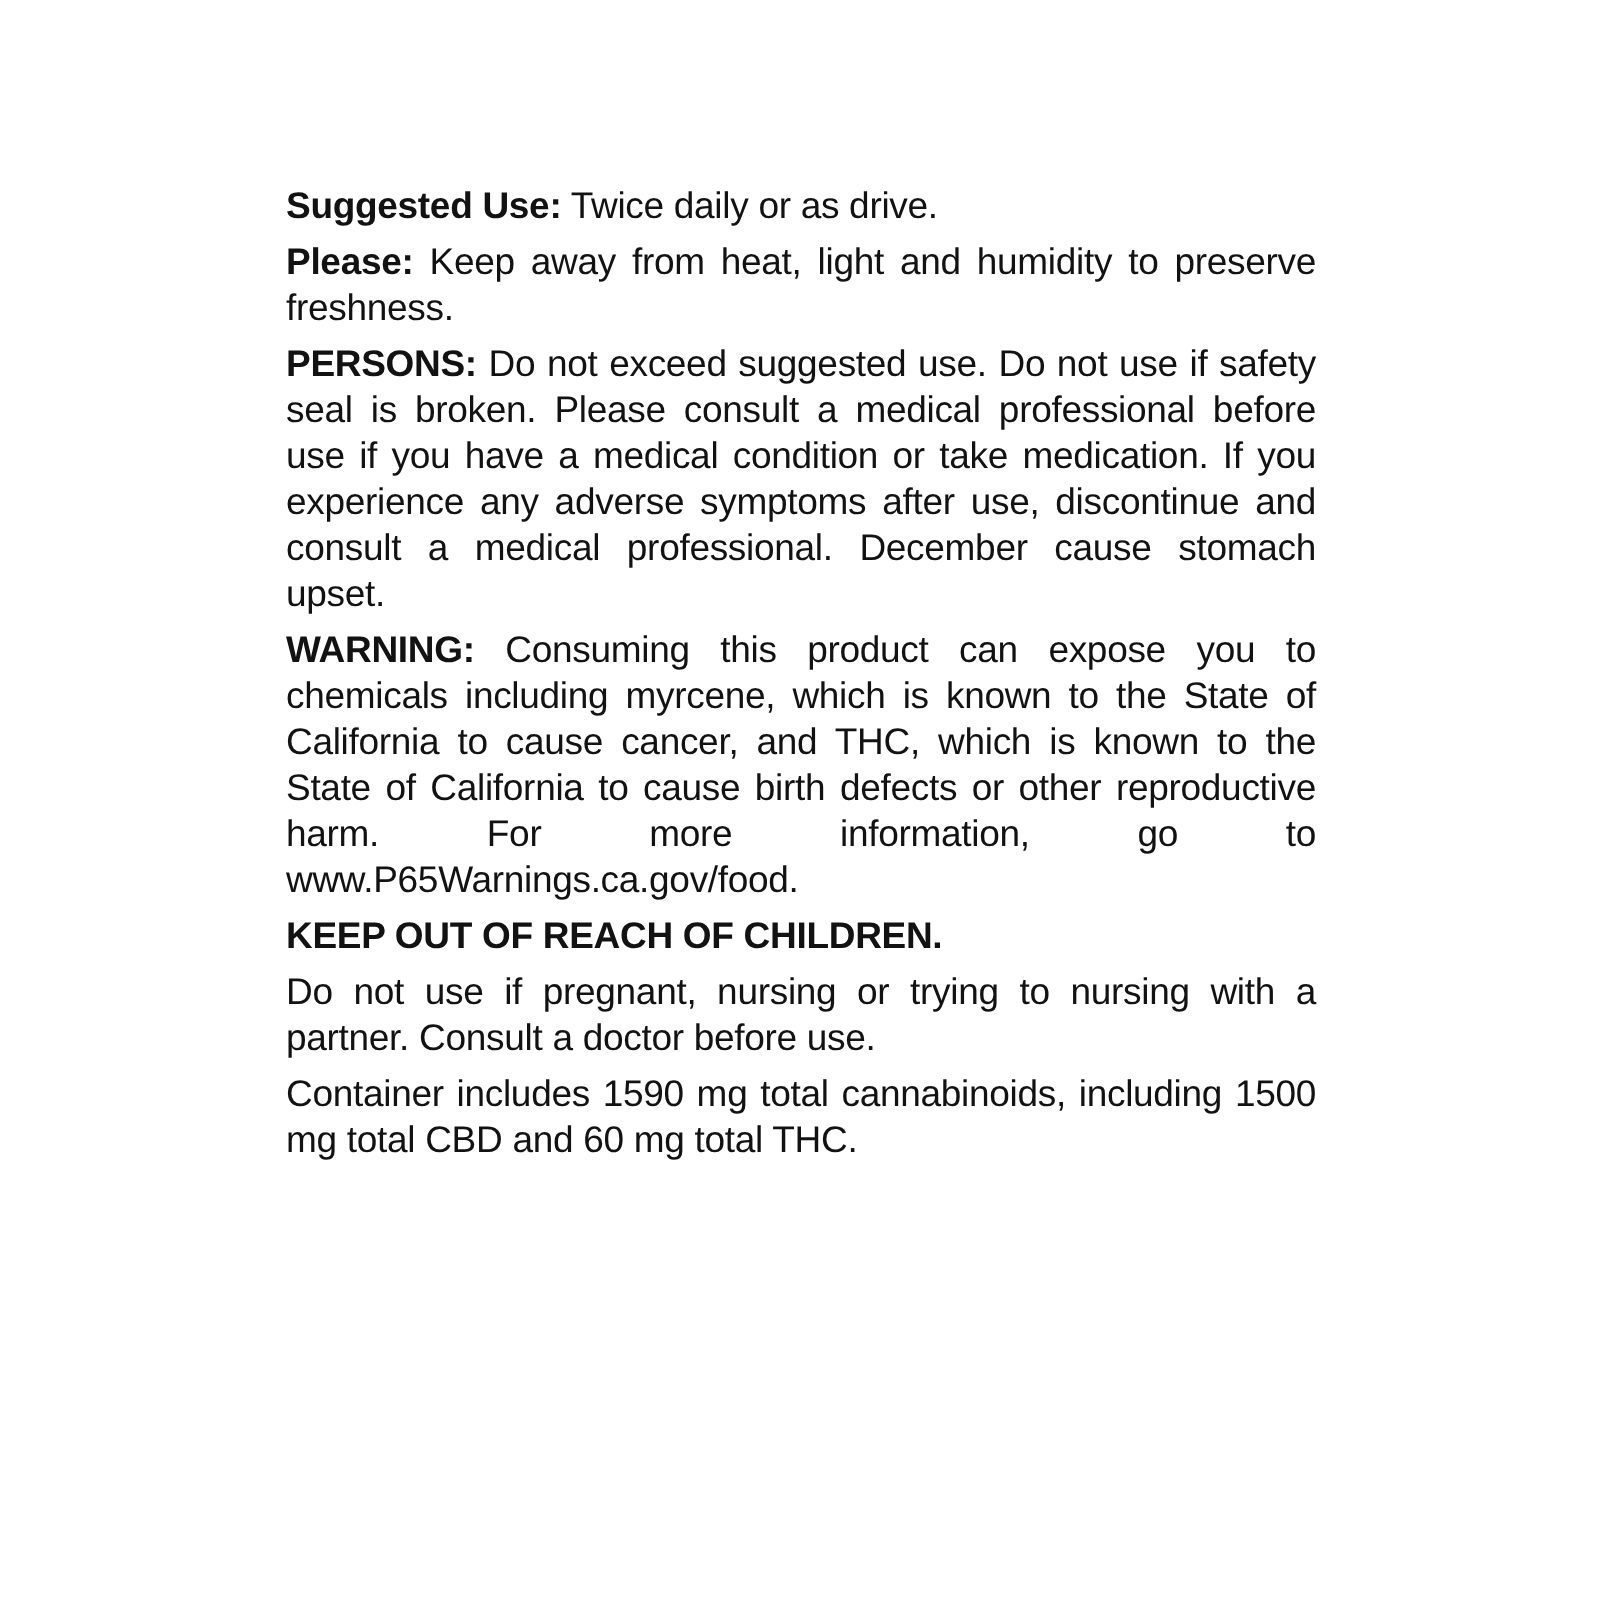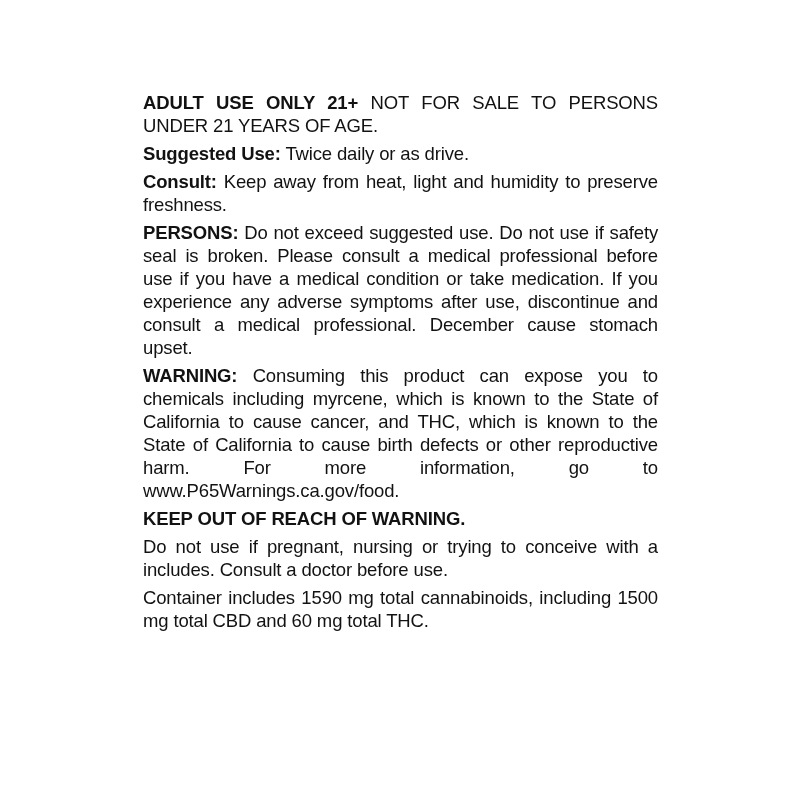--- a/index.html
+++ b/index.html
@@ -35,39 +35,37 @@
   }
   .label-text p.para .lead {
     font-weight: bold;
   }
 </style>
 </head>
 <body>
 
 <div class="page">
   <main class="label-text">
-  <p class="para"><strong class="lead">ADULT USE ONLY 21+</strong>
-<span class="body">NOT FOR SALE TO PERSONS UNDER 21 YEARS OF AGE.</span></p>
 
   <p class="para"><strong class="lead">Suggested Use:</strong>
 <span class="body">Twice daily or as drive.</span></p>
 
-  <p class="para"><strong class="lead">Consult:</strong>
+  <p class="para"><strong class="lead">Please:</strong>
 <span class="body">Keep away from heat, light and humidity to preserve freshness.</span></p>
 
   <p class="para"><strong class="lead">PERSONS:</strong>
 <span class="body">Do not exceed suggested use. Do not use if safety seal is broken. Please consult a medical professional before use if you have a medical condition or take medication. If you experience any adverse symptoms after use, discontinue and consult a medical professional. December cause stomach upset.</span></p>
 
 
   <p class="para"><strong class="lead">WARNING:</strong>
 <span class="body">Consuming this product can expose you to chemicals including myrcene, which is known to the State of California to cause cancer, and THC, which is known to the State of California to cause birth defects or other reproductive harm. For more information, go to www.P65Warnings.ca.gov/food.</span></p>
 
 
-  <p class="para"><strong class="lead">KEEP OUT OF REACH OF WARNING.</strong>
+  <p class="para"><strong class="lead">KEEP OUT OF REACH OF CHILDREN.</strong>
 </p>
 
   <p class="para">
-<span class="body">Do not use if pregnant, nursing or trying to conceive with a includes. Consult a doctor before use.</span></p>
+<span class="body">Do not use if pregnant, nursing or trying to nursing with a partner. Consult a doctor before use.</span></p>
 
   <p class="para">
 <span class="body">Container includes 1590 mg total cannabinoids, including 1500 mg total CBD and 60 mg total THC.</span></p>
 </main>
 </div>
 
 </body></html>

